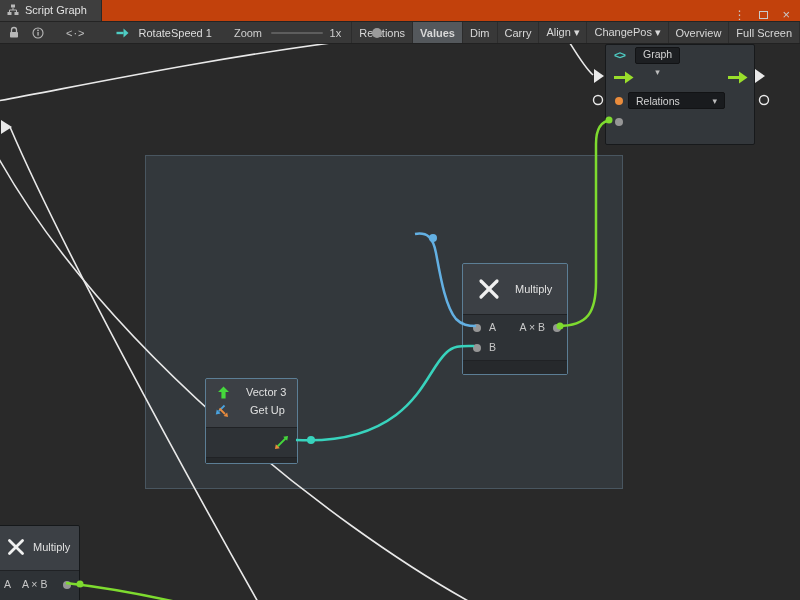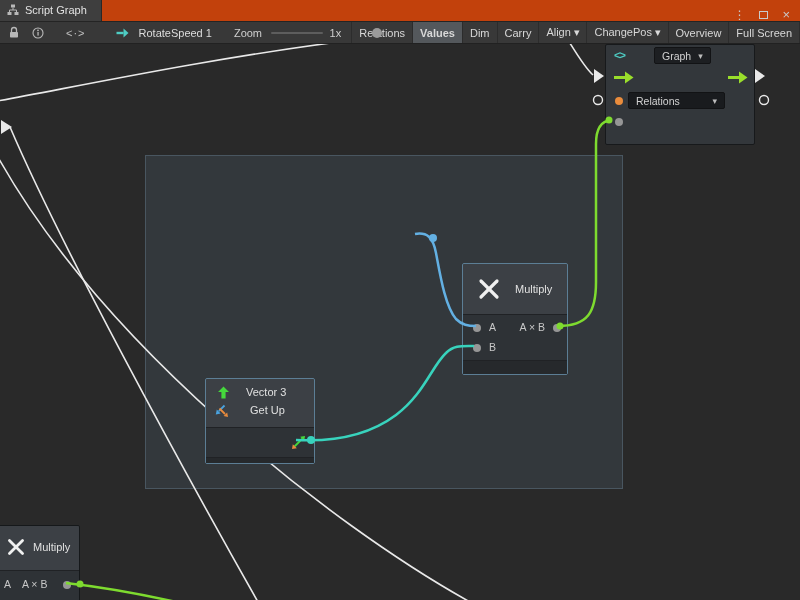--- a/index.html
+++ b/index.html
@@ -84,37 +84,37 @@
     text-align:center; line-height:13px; font-size:10px; color:#e6e6e6;
   }
 
   .n-mult { left:462px; top:219px; width:106px; height:112px; }
   .n-mult .head { height:50px; }
   .n-mult .ports { height:46px; }
   .n-mult .foot { height:14px; }
   .mult-x { position:absolute; left:15px; top:14px; }
   .mult-title { left:52px; top:19px; }
 
-  .n-vec { left:205px; top:334px; width:110px; height:86px; }
+  .n-vec { left:205px; top:334px; width:93px; height:86px; }
   .n-vec .head { height:48px; }
   .n-vec .ports { height:30px; }
   .n-vec .foot { height:6px; }
   .vec-up { position:absolute; left:11px; top:7px; }
   .vec-type { left:40px; top:7px; }
   .vec-dual { position:absolute; left:8px; top:25px; }
   .vec-name { left:44px; top:25px; }
   .vec-out { position:absolute; right:8px; top:7px; }
 
   .n-event { left:605px; top:0; width:150px; height:101px; background:#33373b; border-color:#17191b; }
   .ev-icon { position:absolute; left:8px; top:4px; color:#4ecdc4; font-weight:bold; letter-spacing:-1px; }
   .pill {
     position:absolute; height:17px; background:#1d1f22; border:1px solid #121315; border-radius:2px;
     display:flex; align-items:center; padding:0 7px; font-size:10.5px; color:#d2d2d2; gap:7px;
   }
-  .ev-graph-pill { left:48px; top:2px; }
+  .ev-graph-pill { left:29px; top:2px;flex-direction:column; }
   .ev-var-pill { left:22px; top:47px; width:97px; justify-content:space-between; background:#191b1e; }
   .ev-arrow-l { position:absolute; left:8px; top:26px; }
   .ev-arrow-r { position:absolute; right:6px; top:26px; }
   .caret { font-size:9px; color:#bdbdbd; }
 
   .n-mult2 { left:-10px; top:481px; width:90px; height:90px; }
   .n-mult2 .head { height:44px; }
   .n-mult2 .ports { height:44px; }
   .m2-x { position:absolute; left:16px; top:12px; }
   .m2-title { left:42px; top:15px; }

